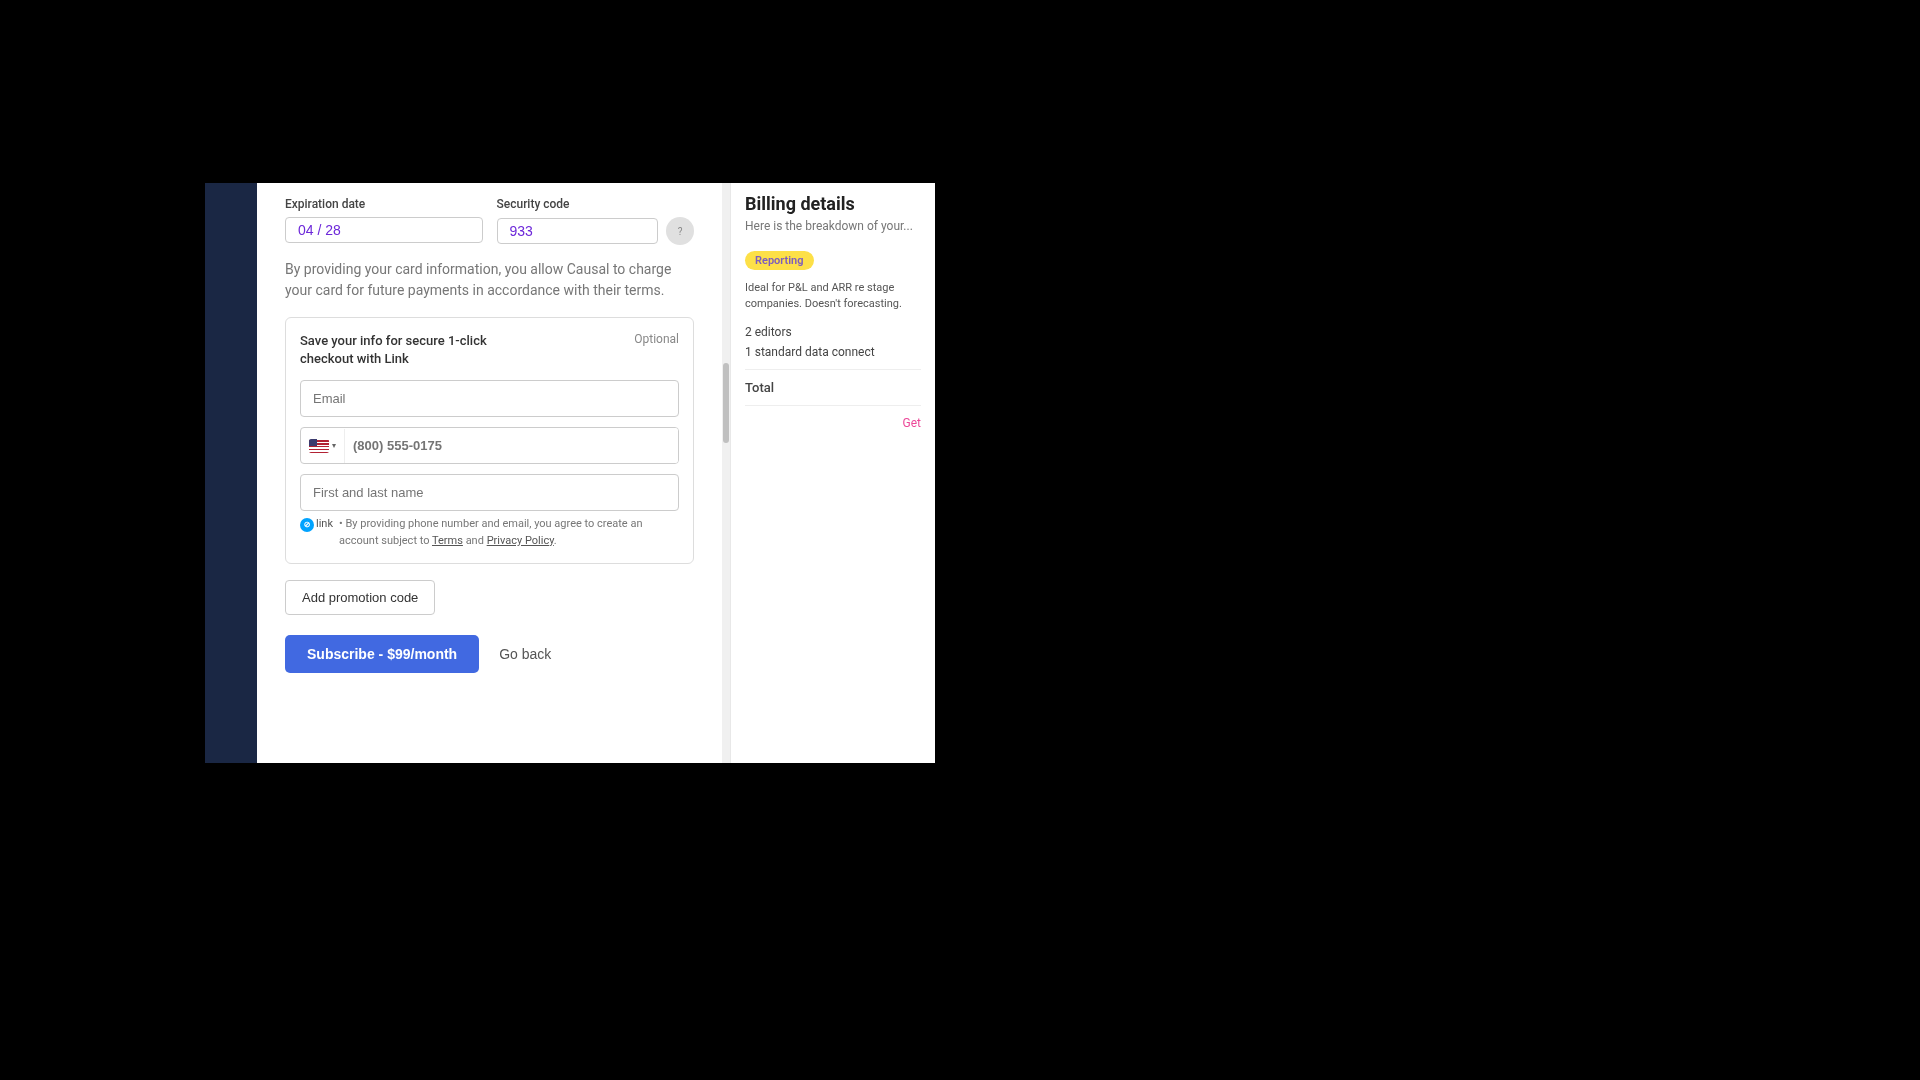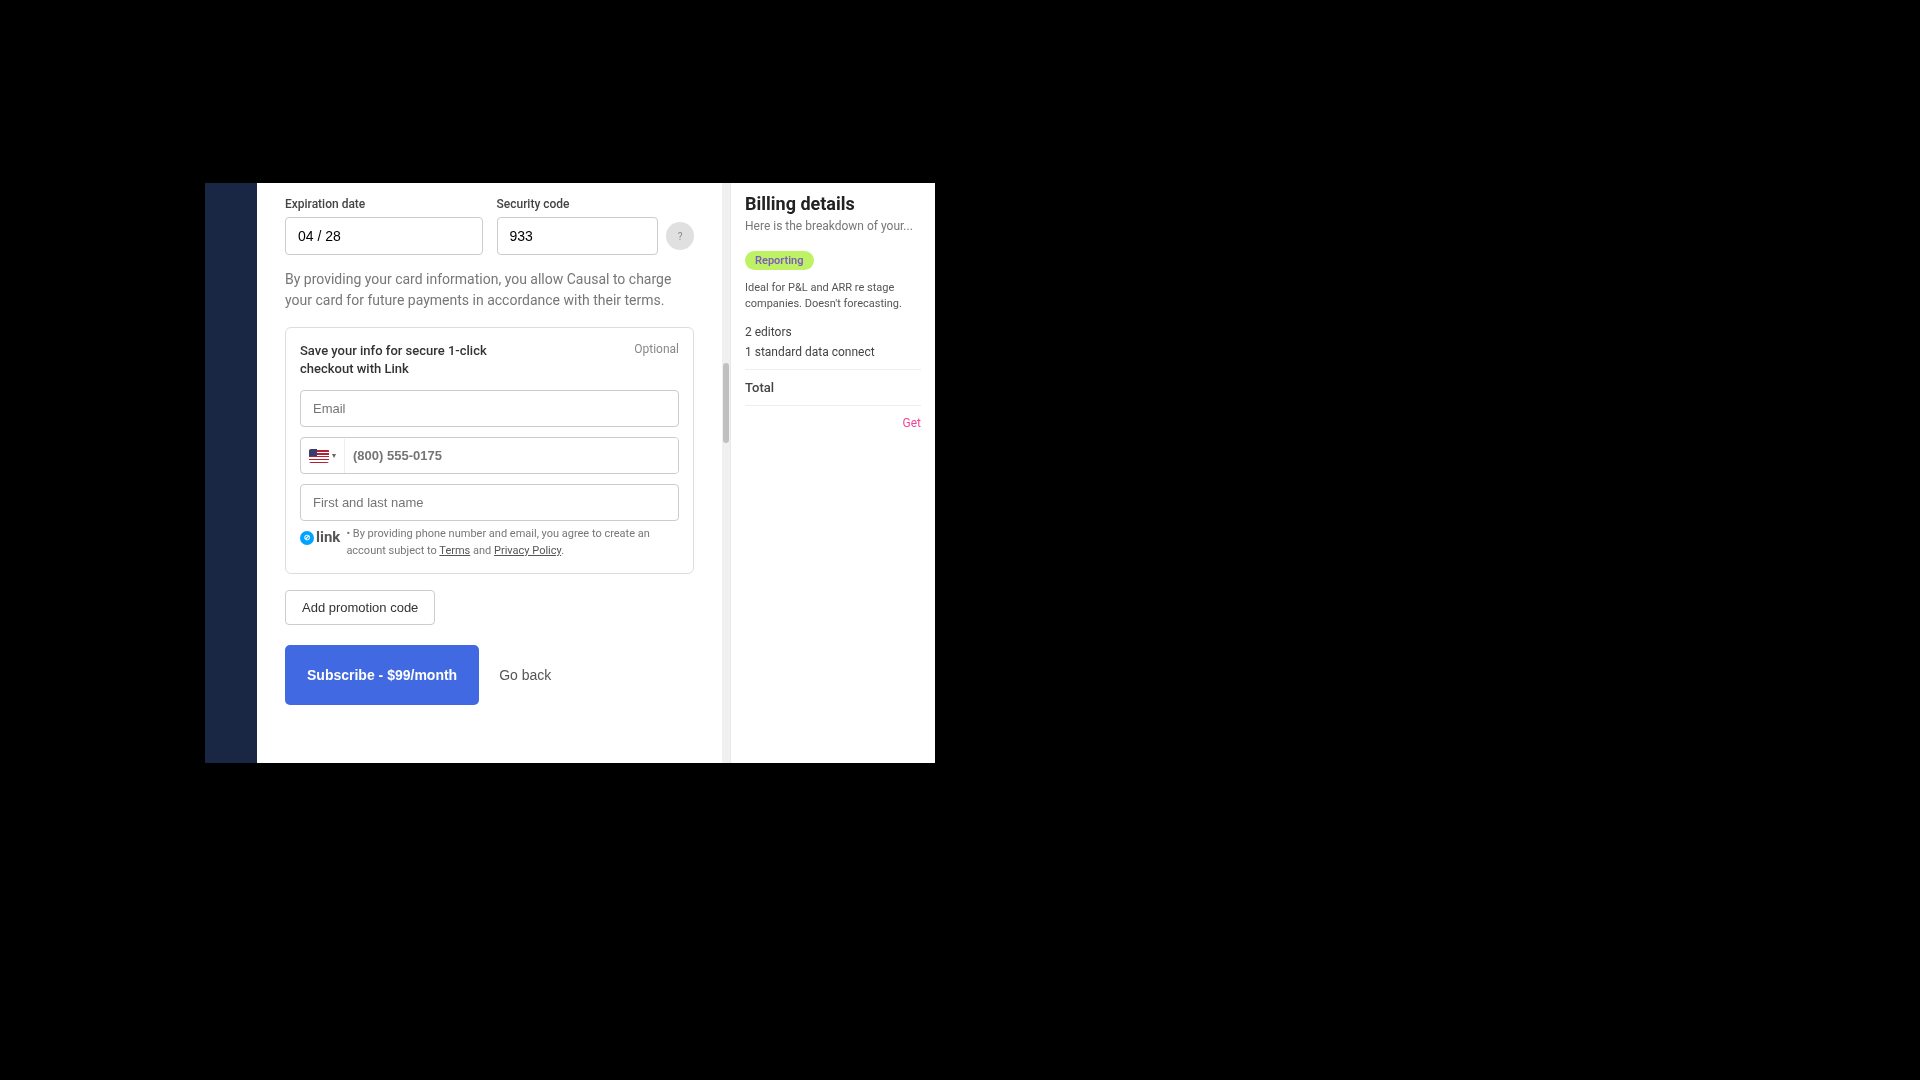--- a/index.html
+++ b/index.html
@@ -82,23 +82,23 @@
     .form-label {
       font-size: 12px;
       color: #444;
       margin-bottom: 6px;
       font-weight: 500;
     }
 
     .form-input {
       border: 1px solid #ccc;
       border-radius: 4px;
-      padding: 10px 12px;
+      padding: 4px 12px;
       font-size: 14px;
-      color: #000000;
+      color: #6d28d9;
       outline: none;
       background: #fff;
       width: 100%;
     }
 
     .zip-group {
       margin-bottom: 14px;
     }
 
     .terms-text {
@@ -248,23 +248,23 @@
       background: #00a3ff;
       display: inline-flex;
       align-items: center;
       justify-content: center;
       color: #fff;
       font-size: 8px;
       font-weight: bold;
     }
 
     .link-word {
-      font-size: 15px;
+      font-size: 11px;
       color: #555;
-      font-weight: 700;
+      font-weight: 400;
     }
 
     .link-footer-text a {
       color: #555;
       text-decoration: underline;
     }
 
     
     .promo-btn {
       background: none;
@@ -283,21 +283,21 @@
       align-items: center;
       gap: 20px;
       padding-bottom: 10px;
     }
 
     .subscribe-btn {
       background: #4169e1;
       color: #fff;
       border: none;
       border-radius: 5px;
-      padding: 22px 22px;
+      padding: 11px 22px;
       font-size: 14px;
       font-weight: 600;
       cursor: pointer;
       position: relative;
       overflow: hidden;
     }
 
     .go-back-btn {
       background: none;
       border: none;
@@ -317,21 +317,21 @@
 
     .billing-subtitle {
       font-size: 12px;
       color: #777;
       margin-bottom: 14px;
       line-height: 1.4;
     }
 
     .plan-badge {
       display: inline-block;
-      background: #bef264;
+      background: #fde047;
       color: #7c5cbf;
       font-size: 11px;
       font-weight: 600;
       padding: 3px 10px;
       border-radius: 12px;
       margin-bottom: 10px;
     }
 
     .plan-description {
       font-size: 11px;

